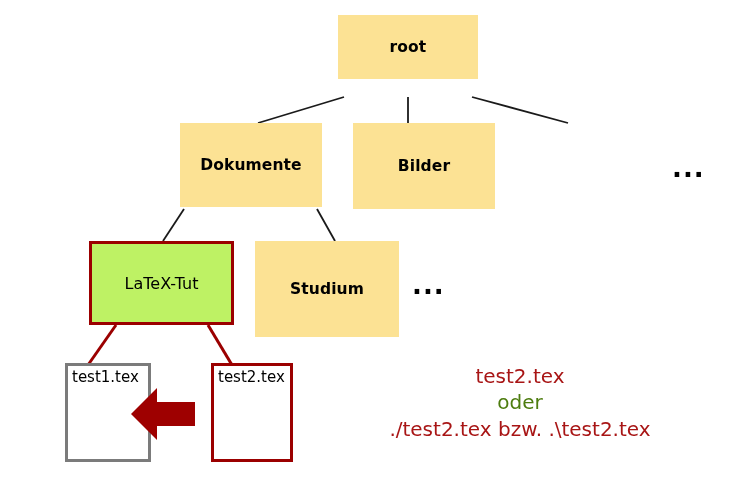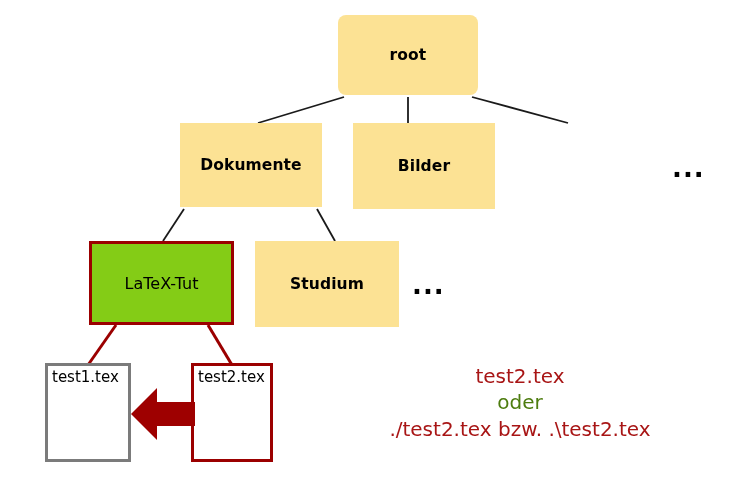--- a/index.html
+++ b/index.html
@@ -38,27 +38,28 @@
     background: #fce294;
     border: none;
   }
   .node-folder .node-label {
     font-weight: bold;
     font-size: 15.5px;
     color: #000000;
     letter-spacing: 0.1px;
   }
   .node-folder-highlight {
-    background: #84cc16;
+    background: #bef264;
     border: 3px solid #9b0000;
   }
   .node-file {
     background: #ffffff;
     align-items: flex-start;
     justify-content: flex-start;
+    margin-left: 20px;
   }
   .node-file .node-label {
     font-weight: normal;
     font-size: 15px;
     color: #000000;
     padding: 3px 4px 0 4px;
     line-height: 1.15;
     white-space: nowrap;
   }
   .node-file-gray { border: 3px solid #7b7b7b; }
@@ -105,40 +106,40 @@
 
     <line x1="184" y1="209" x2="163" y2="241" stroke="#1a1a1a" stroke-width="1.8"></line>
 
     <line x1="317" y1="209" x2="335" y2="241" stroke="#1a1a1a" stroke-width="1.8"></line>
 
     <line x1="116" y1="325" x2="88" y2="365" stroke="#9b0000" stroke-width="3"></line>
 
     <line x1="208" y1="325" x2="232" y2="365" stroke="#9b0000" stroke-width="3"></line>
   </svg>
 
-  <div class="node node-folder" style="left:338px; top:15px; width:140px; height:80px;border-radius:8px;">
+  <div class="node node-folder" style="left:338px; top:15px; width:140px; height:64px;">
     <span class="node-label">root</span>
   </div>
 
   <div class="node node-folder" style="left:180px; top:123px; width:142px; height:84px;">
     <span class="node-label">Dokumente</span>
   </div>
 
   <div class="node node-folder" style="left:353px; top:123px; width:142px; height:86px;">
     <span class="node-label">Bilder</span>
   </div>
 
 
   <div class="ellipsis" style="left:672px; top:155px;">...</div>
 
   <div class="node node-folder-highlight" style="left:89px; top:241px; width:145px; height:84px;">
     <span class="node-label">LaTeX-Tut</span>
   </div>
 
-  <div class="node node-folder" style="left:255px; top:241px; width:144px; height:86px;">
+  <div class="node node-folder" style="left:255px; top:241px; width:144px; height:96px;">
     <span class="node-label">Studium</span>
   </div>
 
   <div class="ellipsis" style="left:412px; top:272px;">...</div>
 
   <div class="node node-file node-file-gray" style="left:45px; top:363px; width:86px; height:99px;">
     <span class="node-label">test1.tex</span>
   </div>
 
   <div class="node node-file node-file-red" style="left:191px; top:363px; width:82px; height:99px;">

